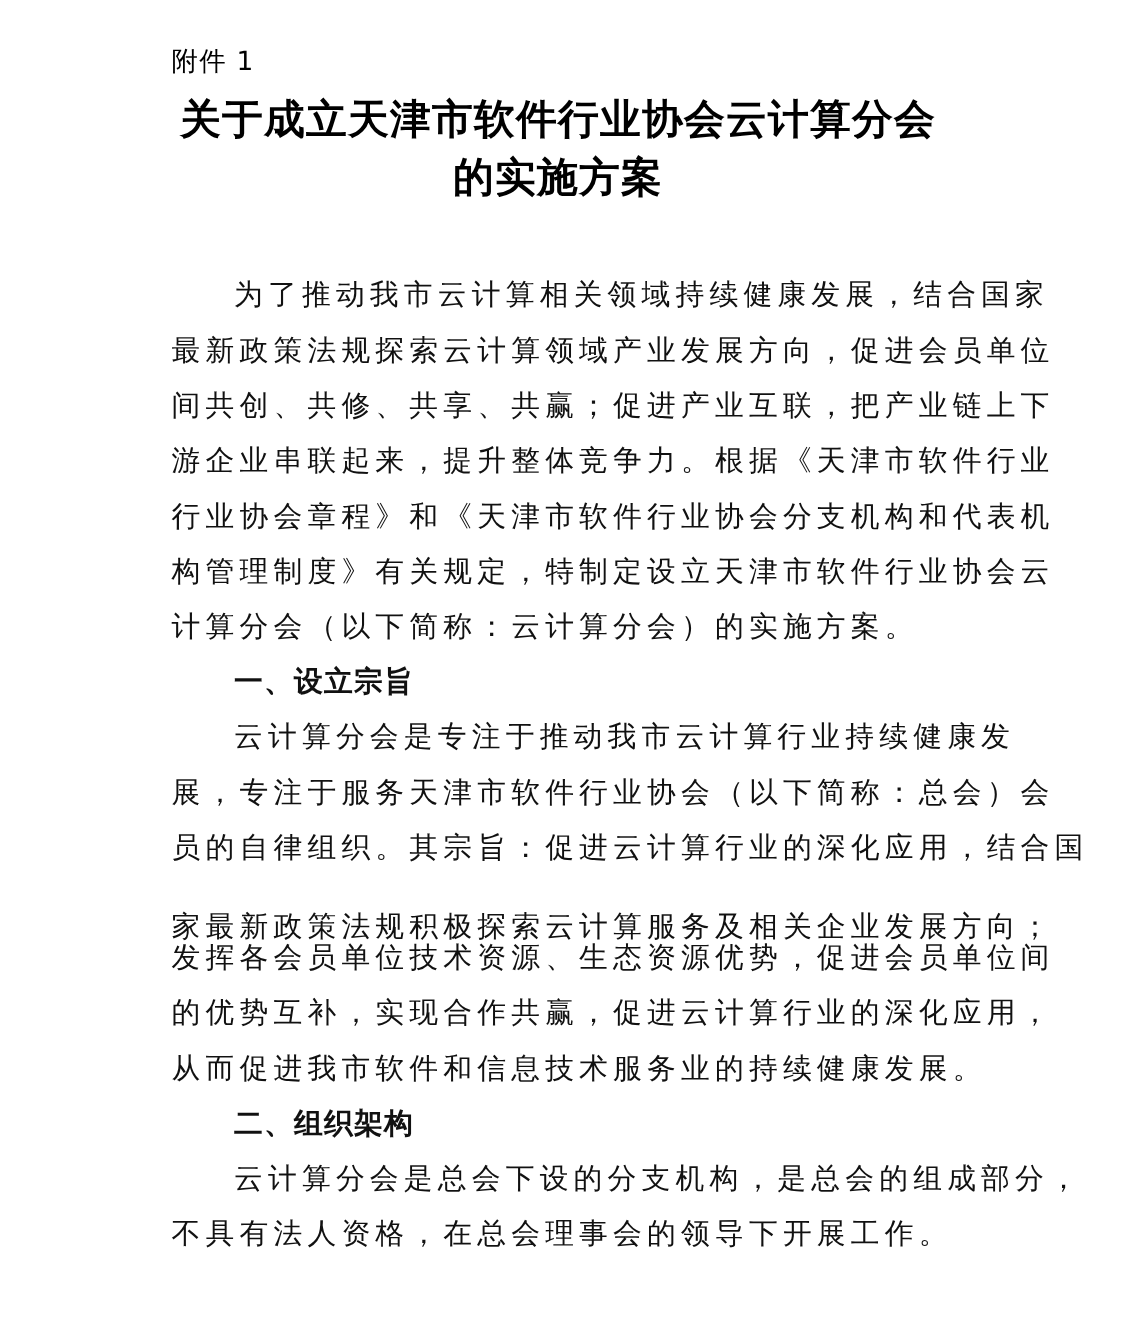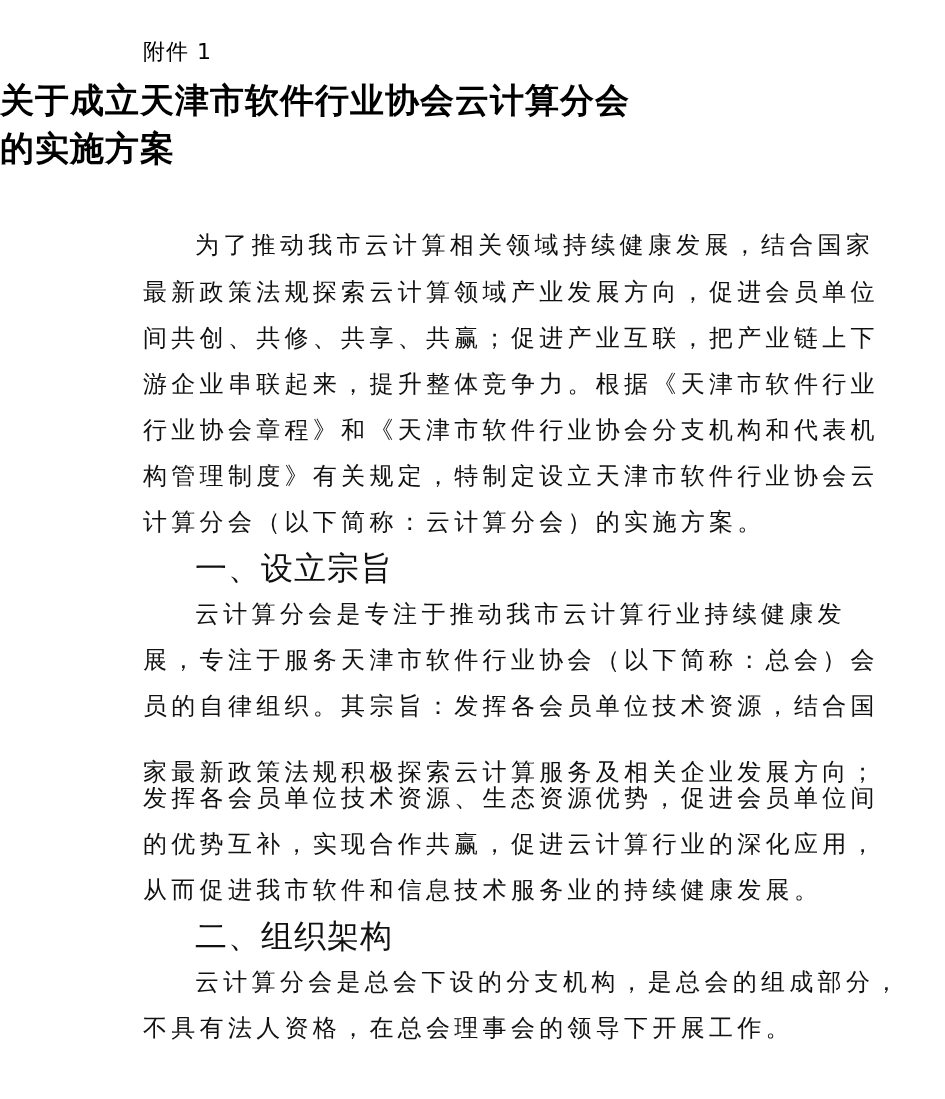--- a/index.html
+++ b/index.html
@@ -27,20 +27,21 @@
       top: 36px;
       font-family: "DejaVu Sans", "Liberation Sans", sans-serif;
       font-size: 22px;
       line-height: 32px;
       letter-spacing: 1px;
     }
     .title {
       position: absolute;
       left: 0;
       width: 930px;
+      text-align: center;
       font-family: "DejaVu Serif", "Liberation Serif", serif;
       font-weight: bold;
       font-size: 34px;
       line-height: 44px;
       letter-spacing: 1px;
     }
     .title.l1 { top: 78px; }
     .title.l2 { top: 126px; }
     .line {
       position: absolute;
@@ -50,22 +51,22 @@
       line-height: 36px;
       letter-spacing: 4.3px;
       white-space: nowrap;
       color: #111111;
     }
     .line.indent { left: 195px; }
     .heading {
       position: absolute;
       left: 195px;
       font-family: "DejaVu Sans", "Liberation Sans", sans-serif;
-      font-weight: normal;
-      font-size: 32px;
+      font-weight: bold;
+      font-size: 24px;
       line-height: 36px;
       letter-spacing: 1px;
       white-space: nowrap;
       color: #111111;
     }
   </style>
 </head>
 <body>
 
 <div class="page">
@@ -79,21 +80,21 @@
   <div class="line" style="top:274px;">最新政策法规探索云计算领域产业发展方向，促进会员单位</div>
   <div class="line" style="top:320px;">间共创、共修、共享、共赢；促进产业互联，把产业链上下</div>
   <div class="line" style="top:366px;">游企业串联起来，提升整体竞争力。根据《天津市软件行业</div>
   <div class="line" style="top:412px;">行业协会章程》和《天津市软件行业协会分支机构和代表机</div>
   <div class="line" style="top:458px;">构管理制度》有关规定，特制定设立天津市软件行业协会云</div>
   <div class="line" style="top:504px;">计算分会（以下简称：云计算分会）的实施方案。</div>
 
   <div class="heading" style="top:550px;">一、设立宗旨</div>
   <div class="line indent" style="top:596px;">云计算分会是专注于推动我市云计算行业持续健康发</div>
   <div class="line" style="top:642px;">展，专注于服务天津市软件行业协会（以下简称：总会）会</div>
-  <div class="line" style="top:688px;">员的自律组织。其宗旨：发挥各会员单位技术资源，结合国</div>
+  <div class="line" style="top:688px;">员的自律组织。其宗旨：促进云计算行业的深化应用，结合国</div>
   <div class="line" style="top:734px;margin-top:20px;">家最新政策法规积极探索云计算服务及相关企业发展方向；</div>
   <div class="line" style="top:780px;">发挥各会员单位技术资源、生态资源优势，促进会员单位间</div>
   <div class="line" style="top:826px;">的优势互补，实现合作共赢，促进云计算行业的深化应用，</div>
   <div class="line" style="top:872px;">从而促进我市软件和信息技术服务业的持续健康发展。</div>
 
   <div class="heading" style="top:918px;">二、组织架构</div>
   <div class="line indent" style="top:964px;">云计算分会是总会下设的分支机构，是总会的组成部分，</div>
   <div class="line" style="top:1010px;">不具有法人资格，在总会理事会的领导下开展工作。</div>
 
 </div>

